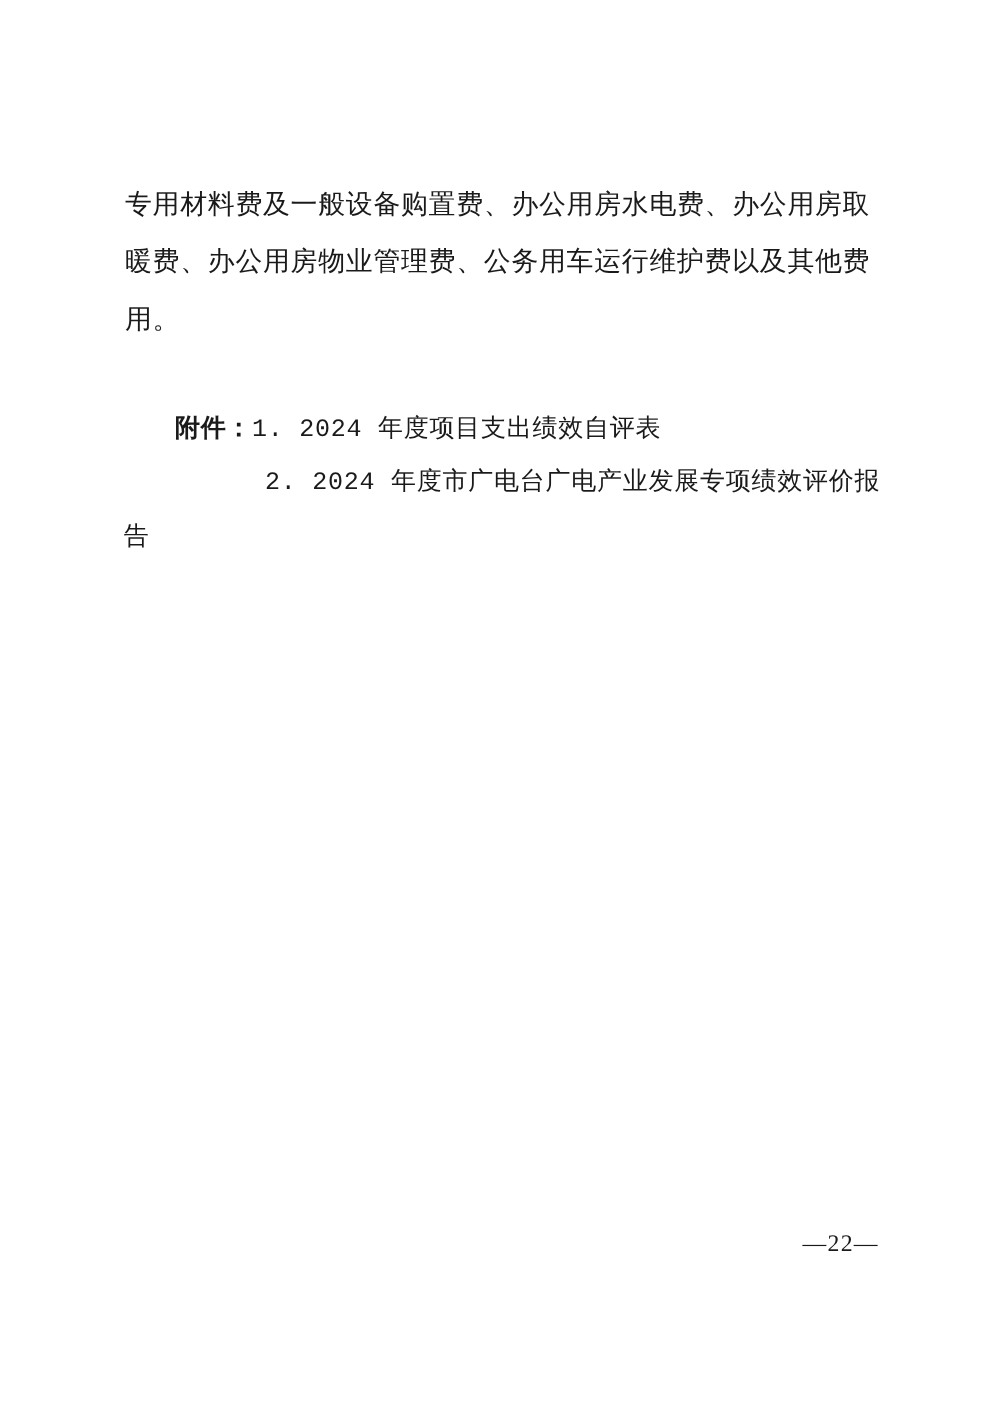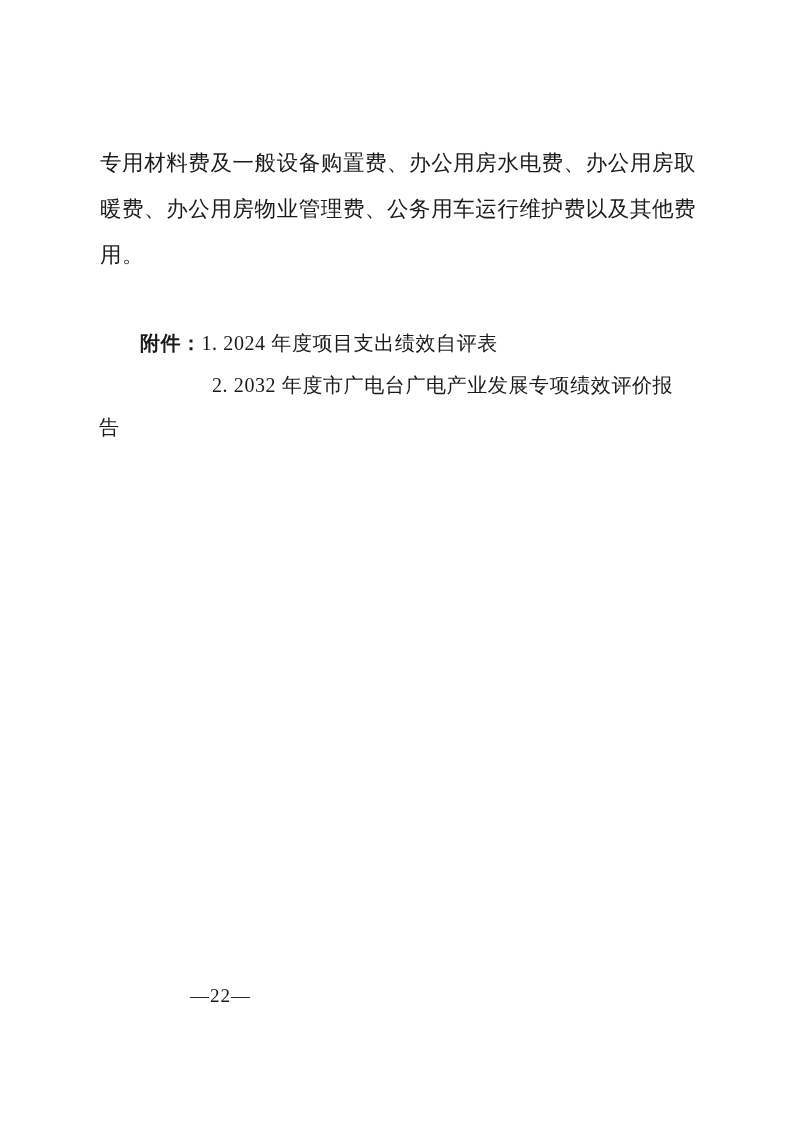--- a/index.html
+++ b/index.html
@@ -51,29 +51,29 @@
     text-indent: 40px;
   }
   .attach-line-2 {
     text-indent: 112px;
   }
   .attach-line-3 {
     text-indent: 0;
     margin-left: -1px;
   }
   .num {
-    font-family: Liberation Serif, serif;
+    font-family: Liberation Mono, monospace;
     letter-spacing: 0.6px;
   }
   .page-number {
     position: absolute;
     left: 0;
     right: 0;
     top: 985px;
-    text-align: left;
+    text-align: right;
     font-size: 19px;
     letter-spacing: 1px;
     font-family: "Liberation Serif", "DejaVu Serif", serif;
     padding-left: 190px;
   }
 </style>
 </head>
 <body>
 
 <div class="page">
@@ -81,21 +81,21 @@
   <div class="content">
 
     <p class="body-para">专用材料费及一般设备购置费、办公用房水电费、办公用房取暖费、办公用房物业管理费、公务用车运行维护费以及其他费用。</p>
 
     <div class="attachment-block">
 
       <p class="attach-line attach-line-1">
         <span class="attach-label">附件：</span><span class="num">1. 2024 年度项目支出绩效自评表</span>
       </p>
 
-      <p class="attach-line attach-line-2 num">2. 2032 年度市广电台广电产业发展专项绩效评价报</p>
+      <p class="attach-line attach-line-2 num">2. 2024 年度市广电台广电产业发展专项绩效评价报</p>
 
       <p class="attach-line attach-line-3">告</p>
 
     </div>
 
   </div>
 
   <div class="page-number">—22—</div>
 
 </div>

